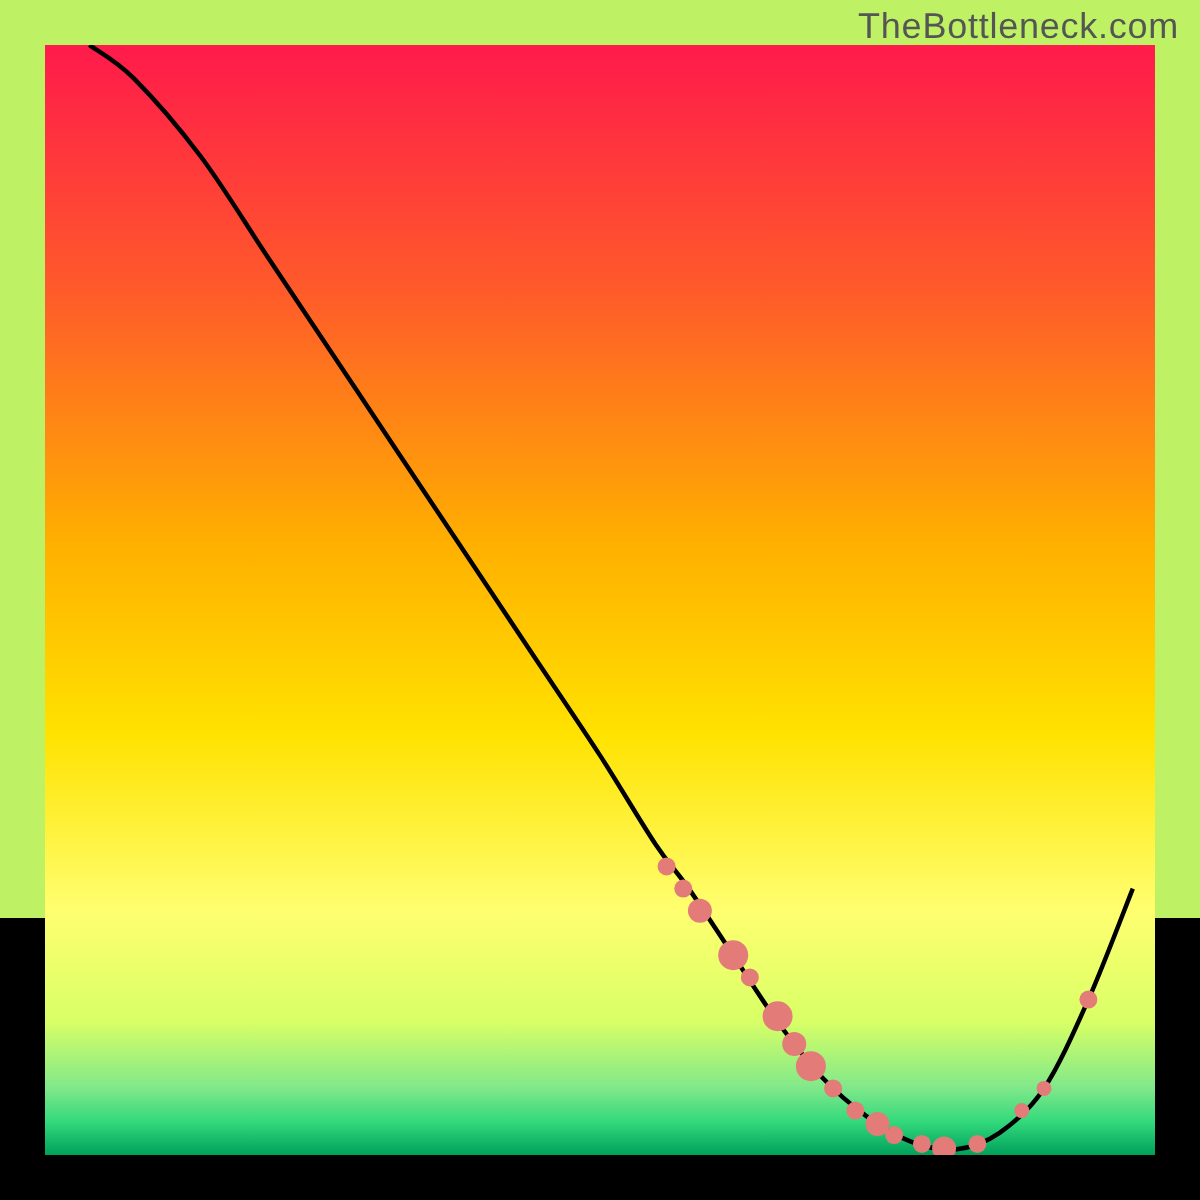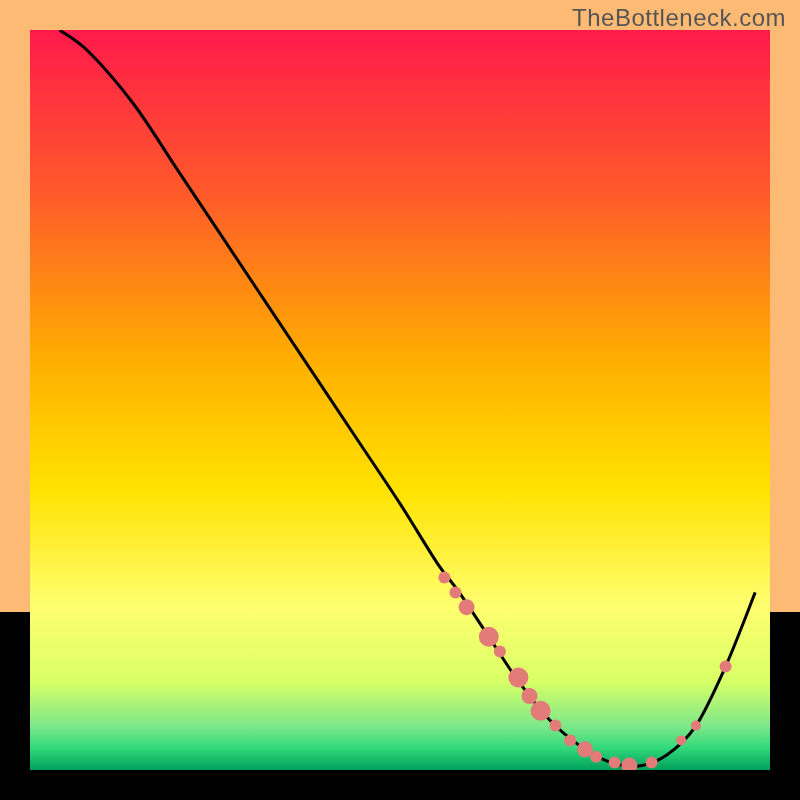--- a/index.html
+++ b/index.html
@@ -8,21 +8,21 @@
     background: #000;
     width: 800px;
     height: 800px;
     overflow: hidden;
     font-family: Arial, Helvetica, sans-serif;
   }
   .frame {
     width: 800px;
     height: 612px;
     position: relative;
-    background: #fdba74;
+    background: #bef264;
   }
   .watermark {
     position: absolute;
     top: 4px;
     right: 14px;
     color: #555;
     font-size: 24px;
     font-weight: 500;
     letter-spacing: 0.5px;
     z-index: 5;

